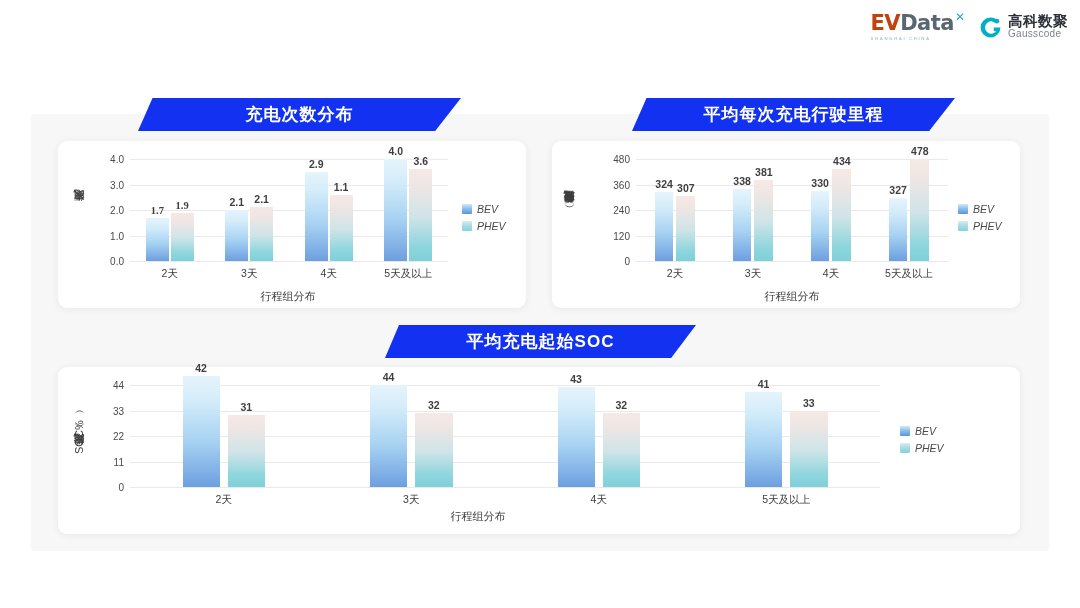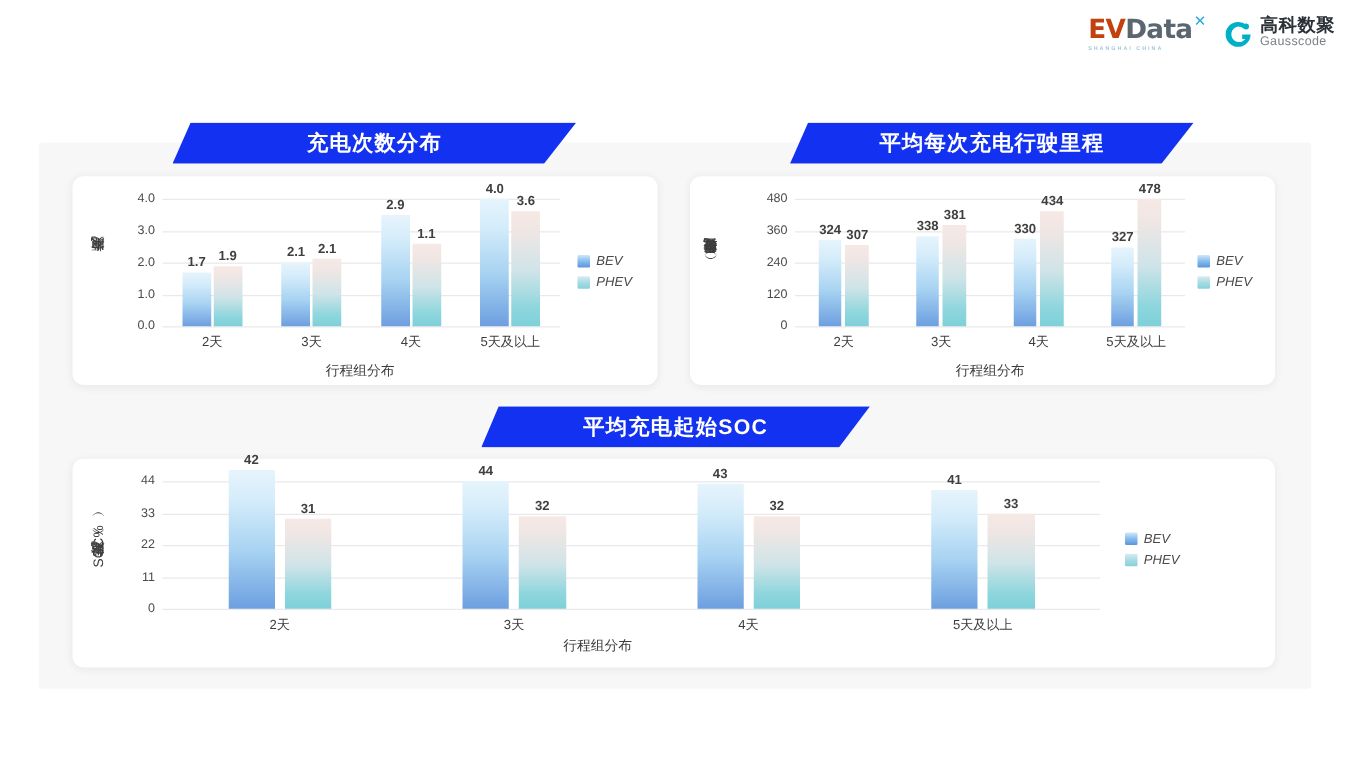--- a/index.html
+++ b/index.html
@@ -190,21 +190,21 @@
           <div class="ytick" style="top: 102px;">0.0</div>
           <div class="gridline" style="top: 76.5px;"></div>
           <div class="ytick" style="top: 76.5px;">1.0</div>
           <div class="gridline" style="top: 51px;"></div>
           <div class="ytick" style="top: 51px;">2.0</div>
           <div class="gridline" style="top: 25.5px;"></div>
           <div class="ytick" style="top: 25.5px;">3.0</div>
           <div class="gridline" style="top: 0px;"></div>
           <div class="ytick" style="top: 0px;">4.0</div>
           <div class="bars-layer">
-            <div class="bar-group" style="left: 15.9px; width: 47.7px;">
+            <div class="bar-group" style="left: 15.9px; width: 47.7px; font-family: Liberation Serif, serif;">
               <div class="bar bev" style="left: 0px; width: 22.85px; height: 43.35px;">
                 <div class="bar-label">1.7</div>
               </div>
               <div class="bar phev" style="left: 24.85px; width: 22.85px; height: 48.45px;">
                 <div class="bar-label">1.9</div>
               </div>
             </div>
             <div class="bar-group" style="left: 95.4px; width: 47.7px;">
               <div class="bar bev" style="left: 0px; width: 22.85px; height: 50.9975px;">
                 <div class="bar-label">2.1</div>

